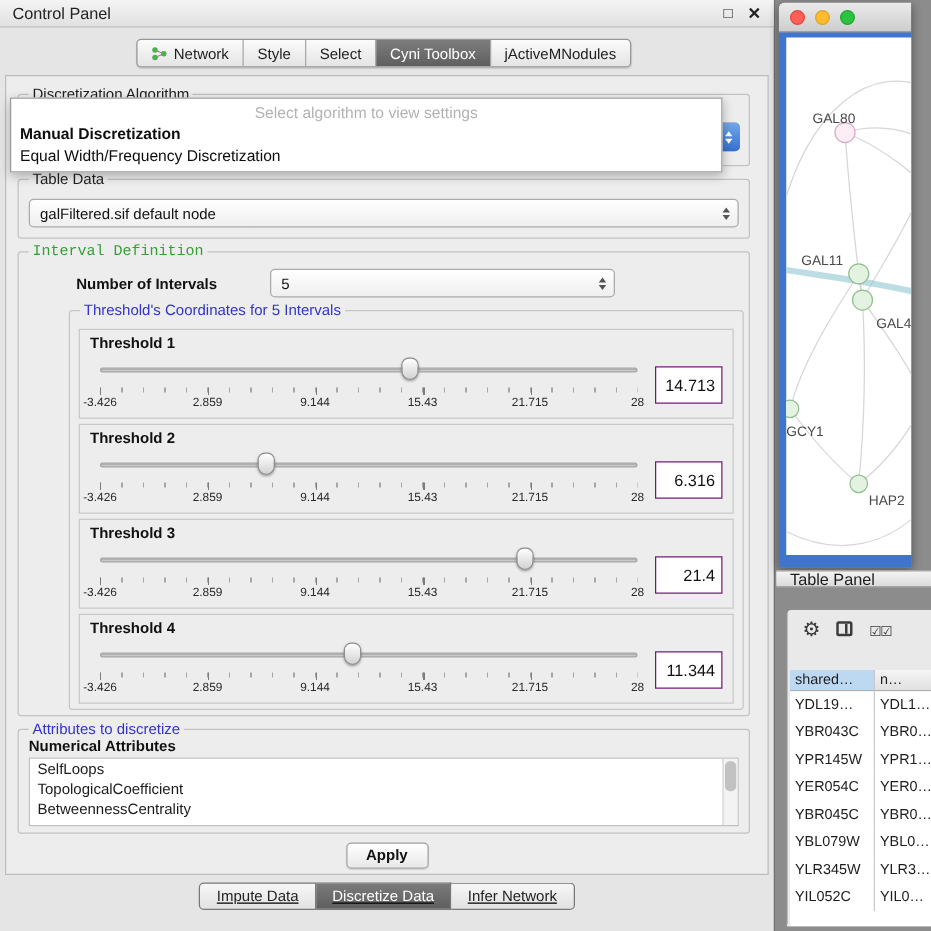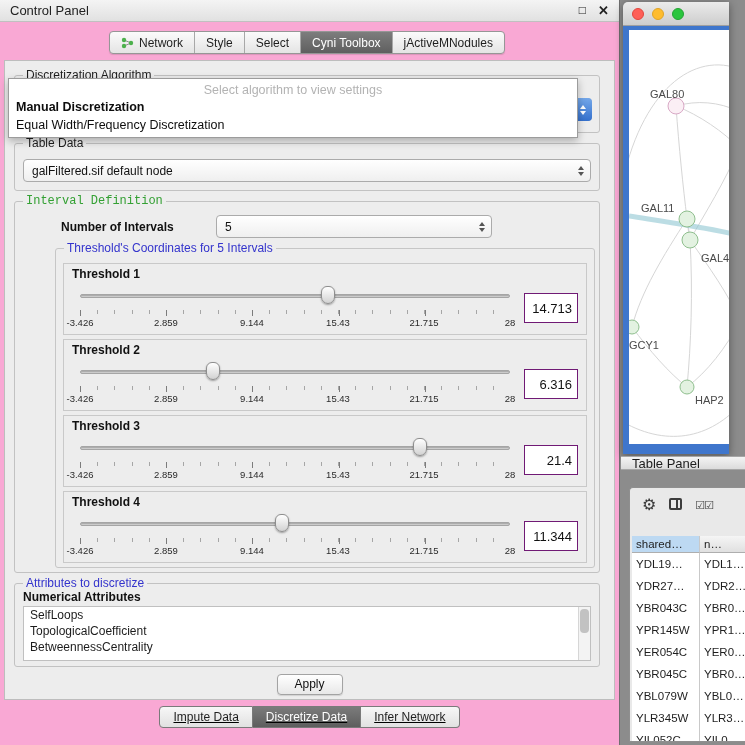--- a/index.html
+++ b/index.html
@@ -2,21 +2,21 @@
 <html><head>
 <meta charset="utf-8">
 <style>
   * { margin:0; padding:0; box-sizing:border-box; }
   html,body { width:745px; height:745px; }
   body { font-family:"Liberation Sans", sans-serif; background:#8c8c8c; }
   .screen { position:relative; width:745px; height:745px; background:#8c8c8c; overflow:hidden; }
 
   
   .control-panel { position:absolute; left:0; top:0; width:620px; height:745px;
-    background:#f9a8d4; border-right:1px solid #6f6f6f; }
+    background:#e5e5e5; border-right:1px solid #6f6f6f; }
   .cp-titlebar { position:absolute; top:0; left:0; right:0; height:22px;
     background:linear-gradient(#f4f4f4,#e1e1e1); border-bottom:1px solid #c0c0c0;
     display:flex; align-items:center; padding:0 10px; font-size:13px; color:#222; }
   .win-btns { margin-left:auto; display:flex; gap:12px; font-size:12px; color:#222; }
   .win-btns .close { font-weight:bold; font-size:13px; }
 
   .cp-tabbar { position:absolute; top:31px; left:0; right:5px; display:flex; justify-content:center; z-index:5; }
   .tabstrip { display:flex; border:1px solid #969696; border-radius:4px; overflow:hidden;
     height:23px; background:linear-gradient(#fbfbfb,#e4e4e4); box-shadow:0 1px 1px rgba(0,0,0,.12); }
   .tab { display:flex; align-items:center; gap:5px; padding:0 11px; font-size:12px; color:#1e1e1e;
@@ -91,21 +91,21 @@
   .attr-group { top:522px; left:9px; width:586px; height:84px; }
   .attr-heading { position:absolute; left:8px; top:6px; font-weight:bold; font-size:12px; color:#111; }
   .listbox { position:absolute; left:8px; right:8px; top:22px; bottom:5px; background:#fff;
     border:1px solid #c0c0c0; overflow:hidden; }
   .list-item { font-size:12px; line-height:16px; padding:0 6px; color:#1c1c1c; white-space:nowrap; }
   .sb { position:absolute; top:0; bottom:0; right:0; width:12px; background:#f3f3f3; border-left:1px solid #d6d6d6; }
   .sb-thumb { position:absolute; top:2px; left:1px; width:9px; height:24px; background:#c2c2c2; border-radius:4px; }
 
   .apply-btn { position:absolute; top:613px; left:50%; transform:translateX(-50%); width:66px; height:21px;
     border:1px solid #a3a3a3; border-radius:4px; background:linear-gradient(#ffffff,#e8e8e8);
-    font-size:12px; color:#111; text-align:center; line-height:19px; box-shadow:0 1px 1px rgba(0,0,0,.12); }
+    font-size:12px; color:#111; text-align:center; line-height:19px; box-shadow:0 1px 1px rgba(0,0,0,.12);font-weight:bold; }
 
   .bottom-tabbar { position:absolute; top:706px; left:0; right:0; display:flex; justify-content:center;text-decoration:underline; }
   .btab { height:22px; line-height:21px; padding:0 13px; font-size:12px; color:#1e1e1e;
     border:1px solid #7a7a7a; border-left:none; background:linear-gradient(#f7f7f7,#e1e1e1); white-space:nowrap; }
   .btab:first-child { border-left:1px solid #7a7a7a; border-radius:4px 0 0 4px; }
   .btab:last-child { border-radius:0 4px 4px 0; }
   .btab.selected { background:linear-gradient(#7b7b7b,#5e5e5e); color:#fff; }
 
   
   .right-col { position:absolute; left:621px; top:0; width:124px; height:745px; background:#8c8c8c; }
@@ -397,24 +397,20 @@
         <div class="tp-headrow">
           <div class="tp-cell colc0 head selcol">shared…</div>
           <div class="tp-cell colc1 head">n…</div>
         </div>
         <div class="tp-body">
             <div class="tp-row">
               <div class="tp-cell colc0">YDL19…</div>
               <div class="tp-cell colc1">YDL1…</div>
             </div>
             <div class="tp-row">
-              <div class="tp-cell colc0">YDR27…</div>
-              <div class="tp-cell colc1">YDR2…</div>
-            </div>
-            <div class="tp-row">
               <div class="tp-cell colc0">YBR043C</div>
               <div class="tp-cell colc1">YBR0…</div>
             </div>
             <div class="tp-row">
               <div class="tp-cell colc0">YPR145W</div>
               <div class="tp-cell colc1">YPR1…</div>
             </div>
             <div class="tp-row">
               <div class="tp-cell colc0">YER054C</div>
               <div class="tp-cell colc1">YER0…</div>

